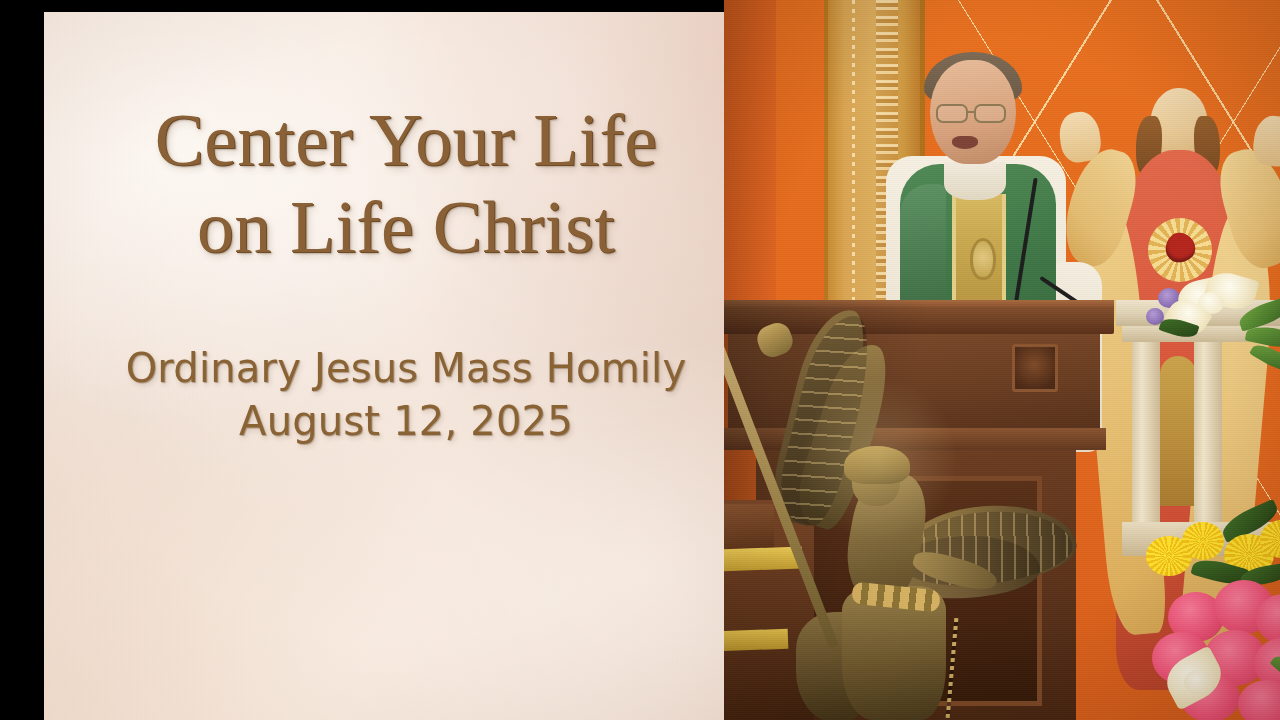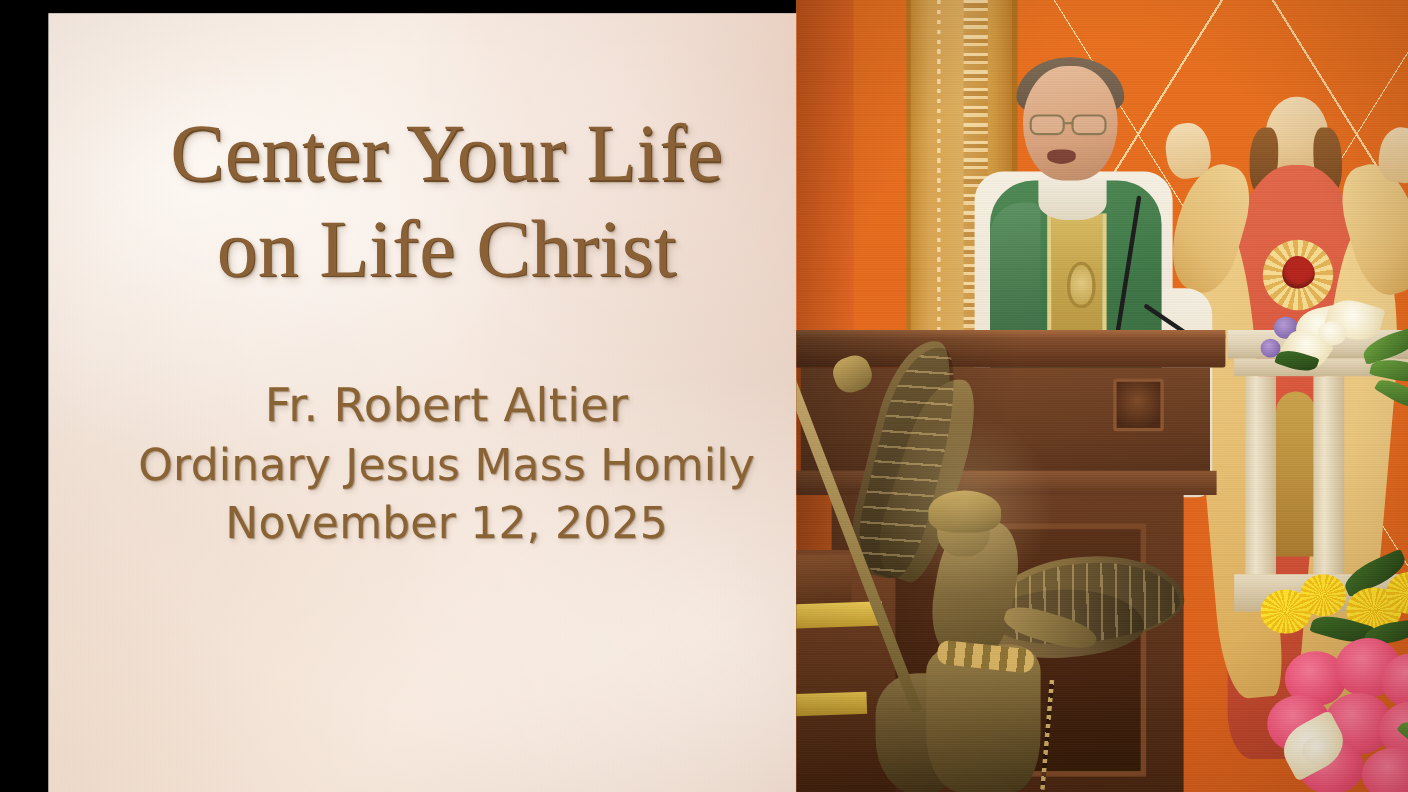--- a/index.html
+++ b/index.html
@@ -592,23 +592,22 @@
     <div class="panel-vignette"></div>
 
     <div class="text-stack">
 
       <div class="title-block">
         <div class="title-line">Center Your Life</div>
         <div class="title-line">on Life Christ</div>
       </div>
 
       <div class="subtitle-block">
-        <div class="subtitle-name">Fr. Robert Altier</div>
         <div class="subtitle-line">Ordinary Jesus Mass Homily</div>
-        <div class="subtitle-line">November 12, 2025</div>
+        <div class="subtitle-line">August 12, 2025</div>
       </div>
 
     </div>
   </div>
 
   <div class="photo">
 
     <div class="wall"></div>
     <div class="wall-dark-left"></div>
 

